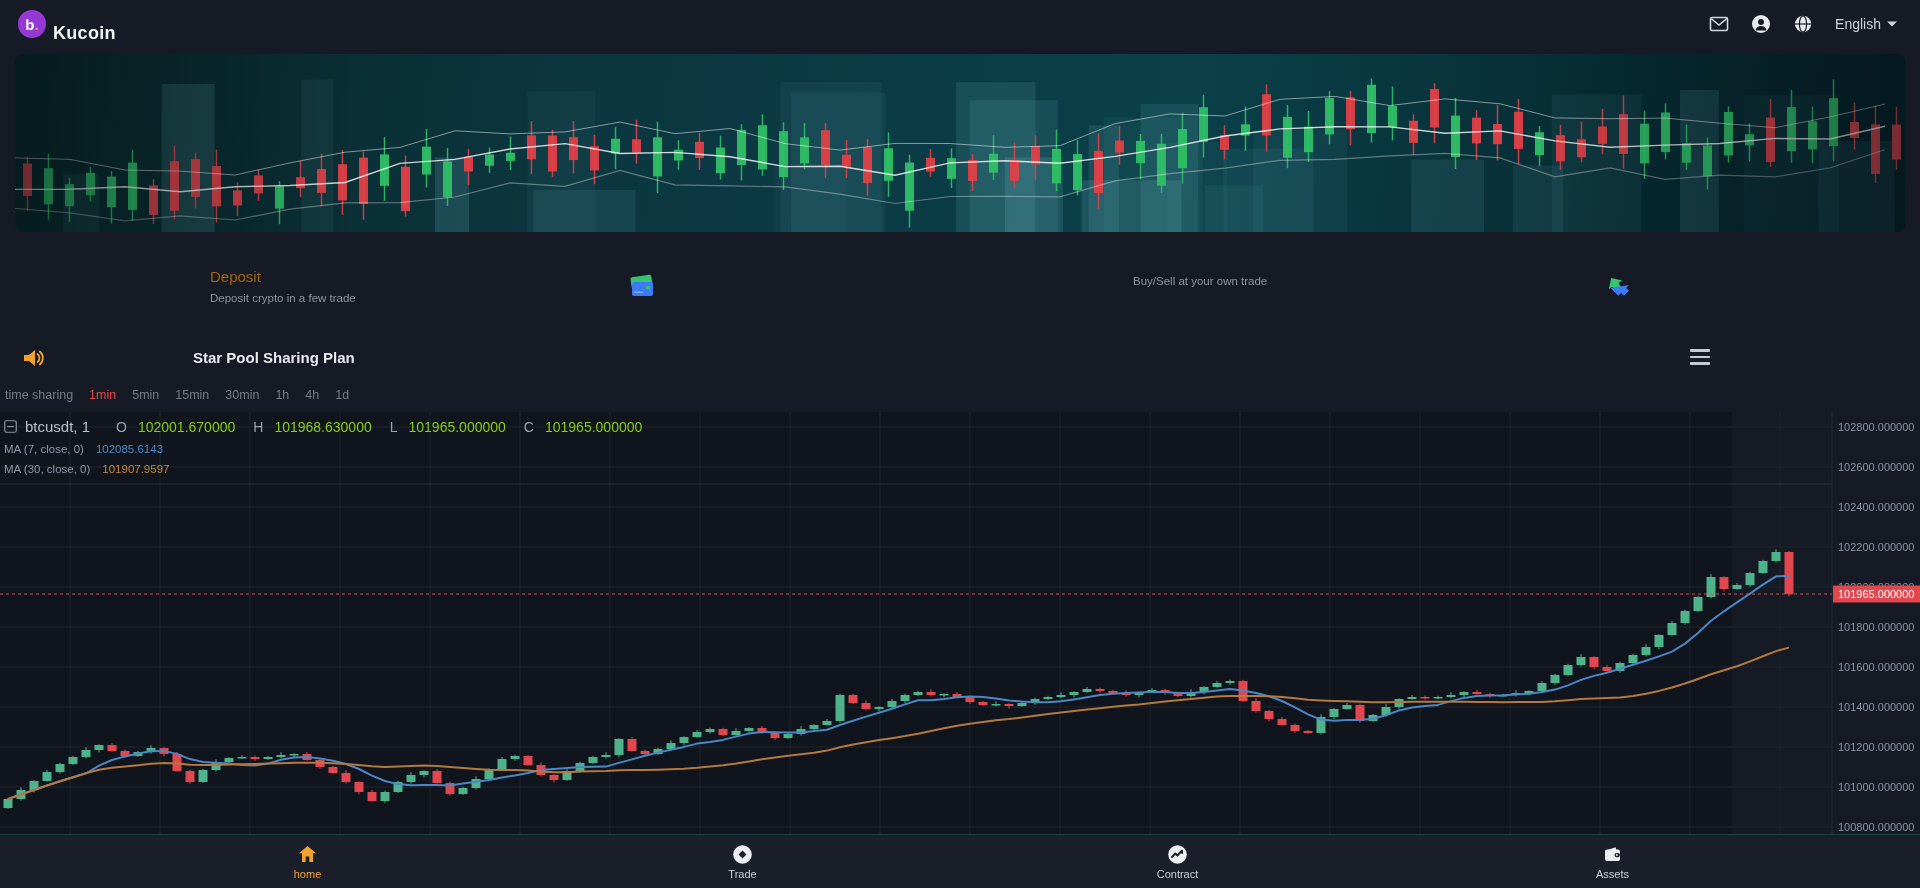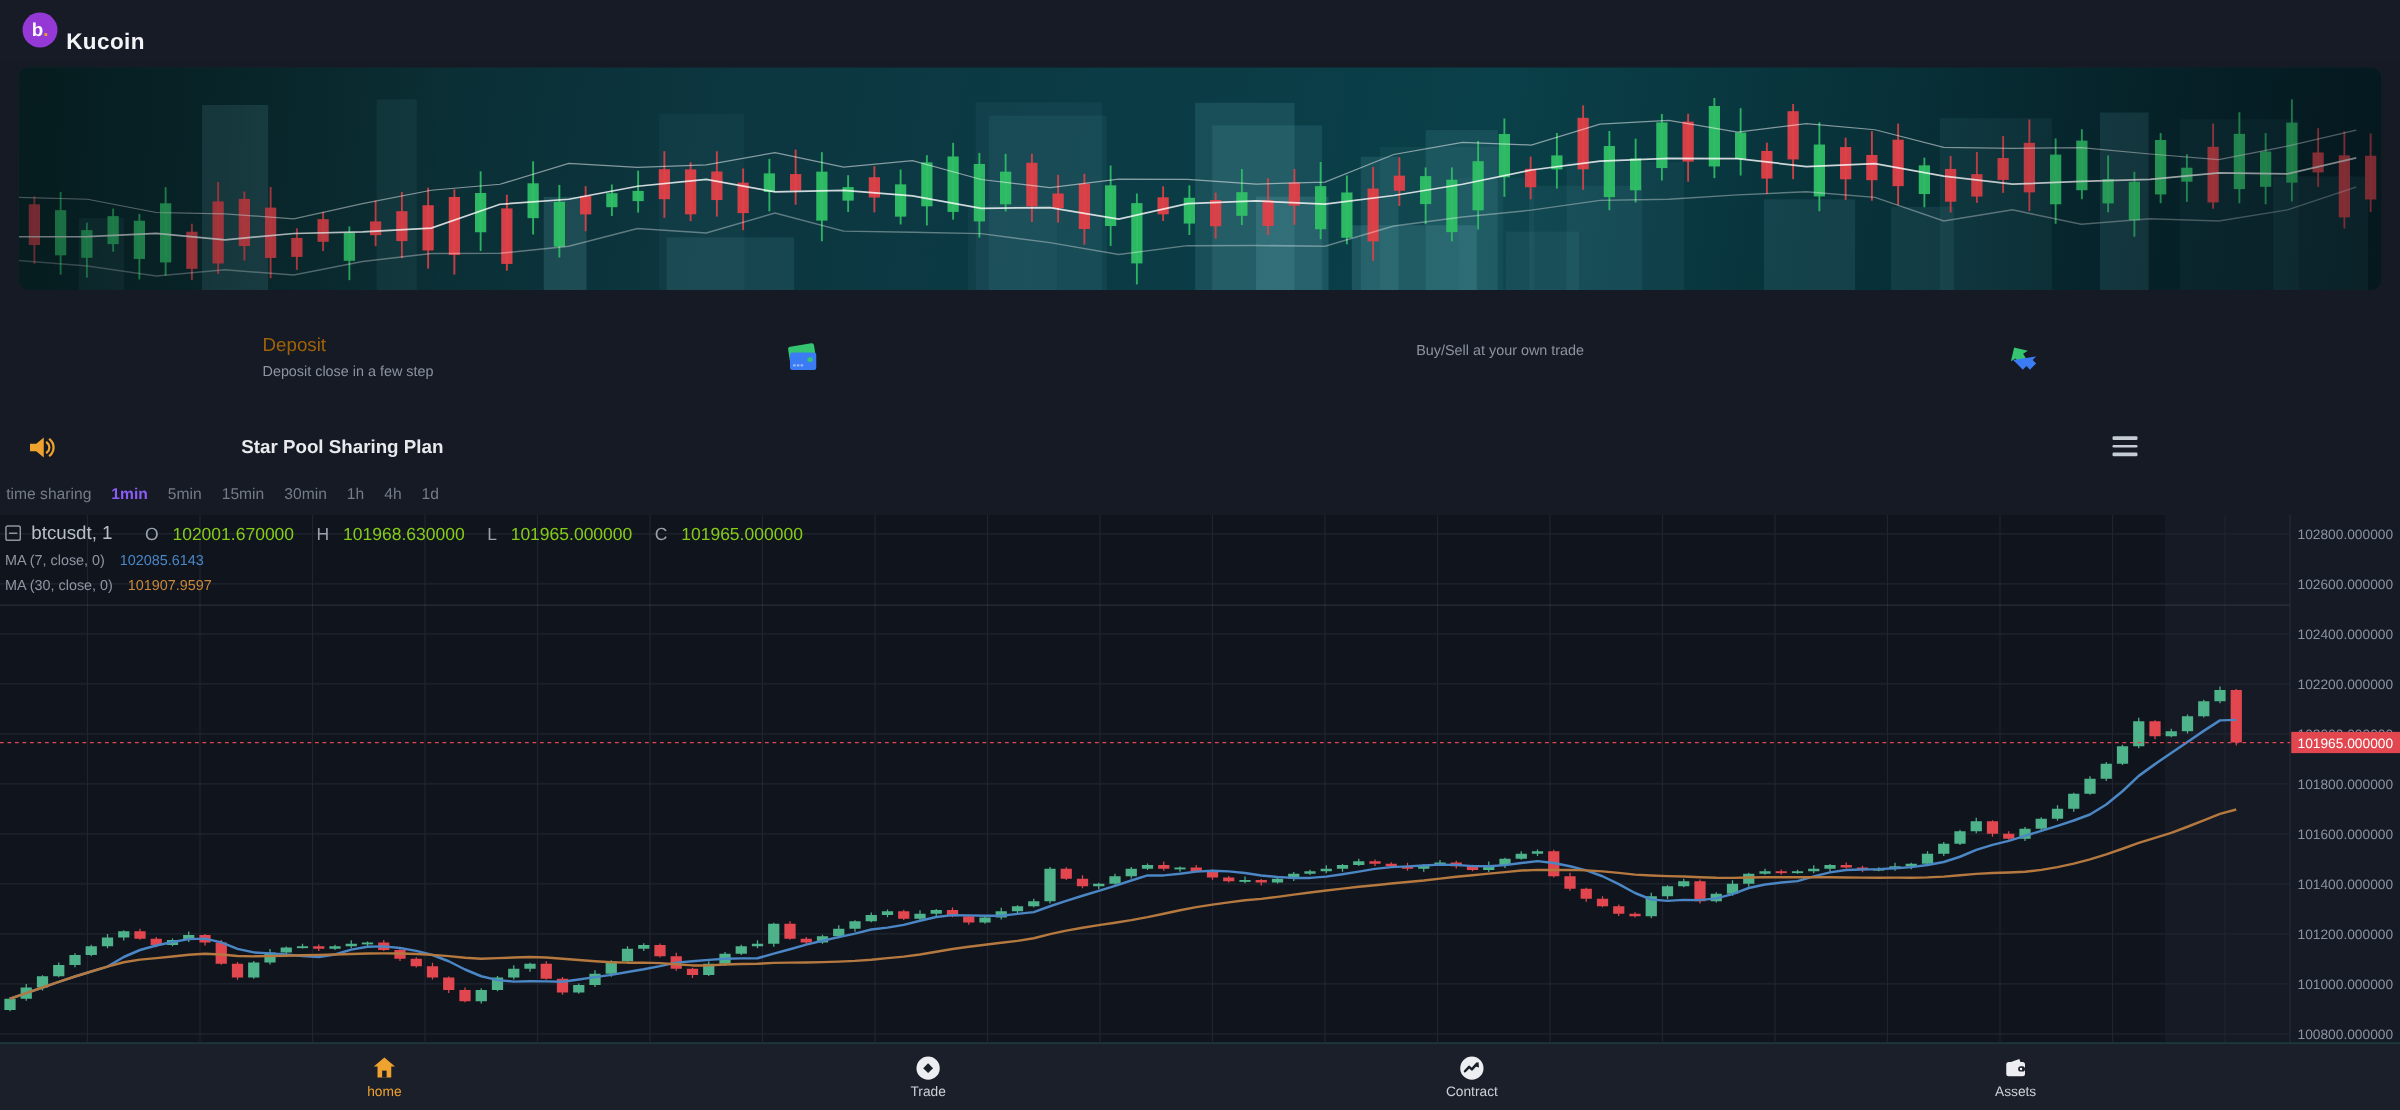--- a/index.html
+++ b/index.html
@@ -30,21 +30,21 @@
   
   #announce { position:absolute; left:0; top:340px; width:1732px; height:36px;font-weight:bold; }
   #speaker { position:absolute; left:22px; top:7px; width:22px; height:22px; }
   #announce-text { position:absolute; left:193px; top:0; line-height:36px; font-size:15px; color:#e8eaee; cursor:pointer; }
   #menu-btn { position:absolute; right:22px; top:9px; width:20px; height:18px; cursor:pointer; }
   #menu-btn span { display:block; width:20px; height:2.5px; background:#c6ccd4; margin-bottom:4px; border-radius:1px; }
 
   
   #tabs { position:absolute; left:5px; top:388px; display:flex; gap:16px; align-items:center; }
   .tf { font-size:12.5px; color:#757c88; cursor:pointer; }
-  .tf.active { color:#8b5cf6; font-weight:700; }
+  .tf.active { color:#ef4444; font-weight:400; }
 
   
   #chart-wrap { position:absolute; left:0; top:412px; width:1732px; height:422px; background:#10141d; }
   #legend { position:absolute; left:4px; top:6px; z-index:5; }
   .leg-row1 { display:flex; align-items:center; gap:8px; font-size:14px; color:#a3aab6; }
   .leg-sym { font-size:15px; color:#b9bfc9; margin-right:8px; }
   .ohlc-key { color:#9aa1ae; margin-left:10px; }
   .ohlc-val { color:#84cc16; margin-left:3px; }
   .leg-ma { font-size:11.5px; color:#8f96a3; margin-top:8px; }
   .leg-ma .val7 { color:#4b86c5; margin-left:12px; }
@@ -61,20 +61,43 @@
 </style>
 </head>
 <body>
 
 <div id="header">
   <div id="logo-badge">
       <span>b</span>
       <span class="dot">.</span>
     </div>
   <div id="brand">Kucoin</div>
+  <div id="header-right">
+    <svg class="hicon" viewBox="0 0 20 20">
+      <rect x="1.5" y="3.5" width="17" height="13" rx="1.5" fill="none" stroke="#d2d7de" stroke-width="1.6"></rect>
+      <path d="M2 4.5 L10 11 L18 4.5" fill="none" stroke="#d2d7de" stroke-width="1.6"></path>
+    </svg>
+    <svg class="hicon" viewBox="0 0 20 20">
+      <circle cx="10" cy="10" r="9" fill="#e8ebf0"></circle>
+      <circle cx="10" cy="8" r="3" fill="#161b26"></circle>
+      <path d="M4.5 16.5 C5 12.8 8 12 10 12 C12 12 15 12.8 15.5 16.5 Z" fill="#161b26"></path>
+    </svg>
+    <svg class="hicon" viewBox="0 0 20 20">
+      <circle cx="10" cy="10" r="8.2" fill="#e8ebf0"></circle>
+      <path d="M10 1.8 a 8.2 8.2 0 0 0 0 16.4 a 13 8.2 0 0 1 0 -16.4 Z" fill="#161b26" opacity=".85"></path>
+      <ellipse cx="10" cy="10" rx="3.6" ry="8.2" fill="none" stroke="#161b26" stroke-width="1.2"></ellipse>
+      <line x1="1.8" y1="10" x2="18.2" y2="10" stroke="#161b26" stroke-width="1.2"></line>
+    </svg>
+    <div id="lang">
+      <span>English</span>
+      <svg width="12" height="8" viewBox="0 0 12 8">
+          <path d="M1 1.5 L6 6.5 L11 1.5 Z" fill="#cfd4dc"></path>
+        </svg>
+    </div>
+  </div>
 </div>
 
 <div id="banner">
   <svg id="banner-art" width="1890" height="178">
       <rect x="941.1336942785263" y="28.207228660583496" width="79.49614512501284" height="149.7927713394165" fill="rgba(110,185,195,0.148)"></rect>
       <rect x="1238.2142802352316" y="75.46606349945068" width="94.01190221309662" height="102.53393650054932" fill="rgba(110,185,195,0.071)"></rect>
       <rect x="420.002704397479" y="103.51636576652527" width="34.17024329304695" height="74.48363423347473" fill="rgba(110,185,195,0.190)"></rect>
       <rect x="1208.229088108263" y="94.5735912322998" width="90.38427233695984" height="83.4264087677002" fill="rgba(110,185,195,0.086)"></rect>
       <rect x="1664.9981876374804" y="36.021111488342285" width="38.88862490653992" height="141.97888851165771" fill="rgba(110,185,195,0.168)"></rect>
       <rect x="512.2090034059411" y="37.0105676651001" width="68.35302412509918" height="140.9894323348999" fill="rgba(110,185,195,0.056)"></rect>
@@ -289,21 +312,21 @@
           <stop offset="100%" stop-color="#04141a" stop-opacity="0.45"></stop>
         </linearGradient>
       </defs>
       <rect x="0" y="0" width="1890" height="178" fill="url(#fadeLR)"></rect>
     </svg>
   
 </div>
 
 <div class="feature-card" style="left:210px; width:445px;">
   <div class="feature-title">Deposit</div>
-  <div class="feature-sub">Deposit close in a few step</div>
+  <div class="feature-sub">Deposit crypto in a few trade</div>
   <svg class="feature-icon" viewBox="0 0 28 26">
     <rect x="4" y="2" width="21" height="13" rx="2" fill="#35c46f" transform="rotate(-9 14 8)"></rect>
     <rect x="5" y="8" width="21" height="14" rx="2" fill="#3b7cf5"></rect>
     <rect x="19" y="12" width="4" height="3.4" rx="0.7" fill="#35c46f"></rect>
     <rect x="7.5" y="17.5" width="2" height="1.6" fill="#9cc0fb"></rect>
       <rect x="10.5" y="17.5" width="2" height="1.6" fill="#9cc0fb"></rect>
       <rect x="13.5" y="17.5" width="2" height="1.6" fill="#9cc0fb"></rect>
   </svg>
 </div>
 <div class="feature-card" style="left:1133px; width:500px;">

